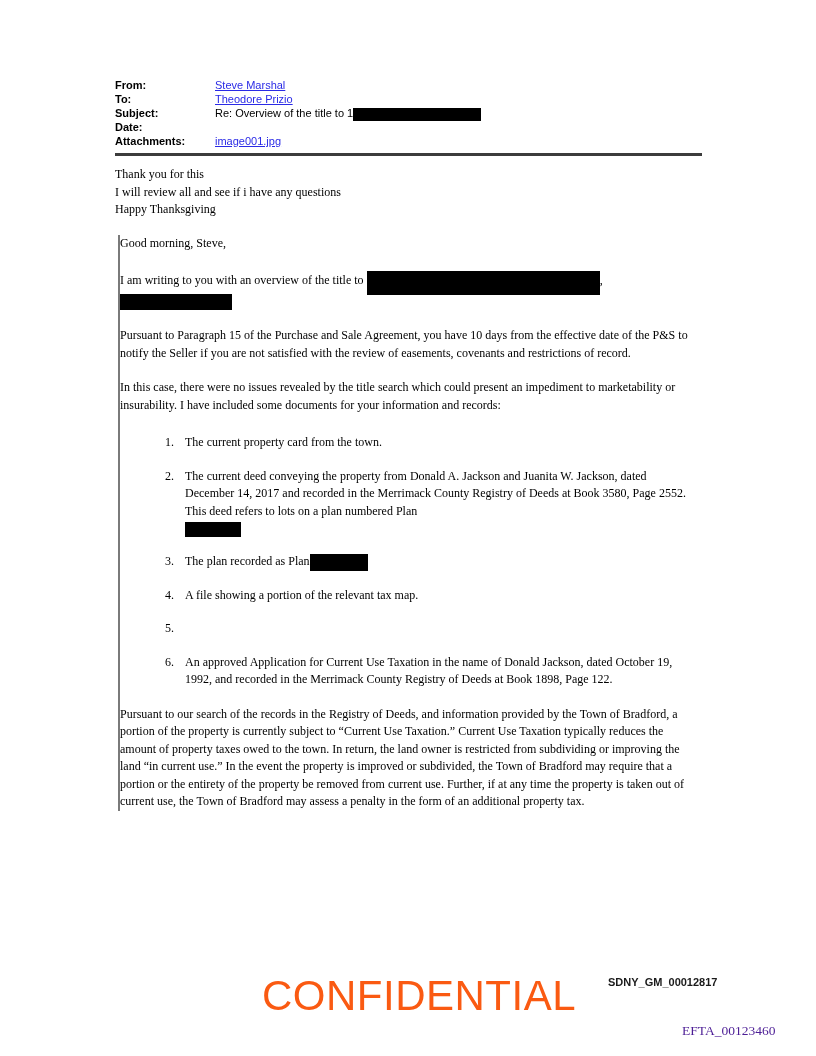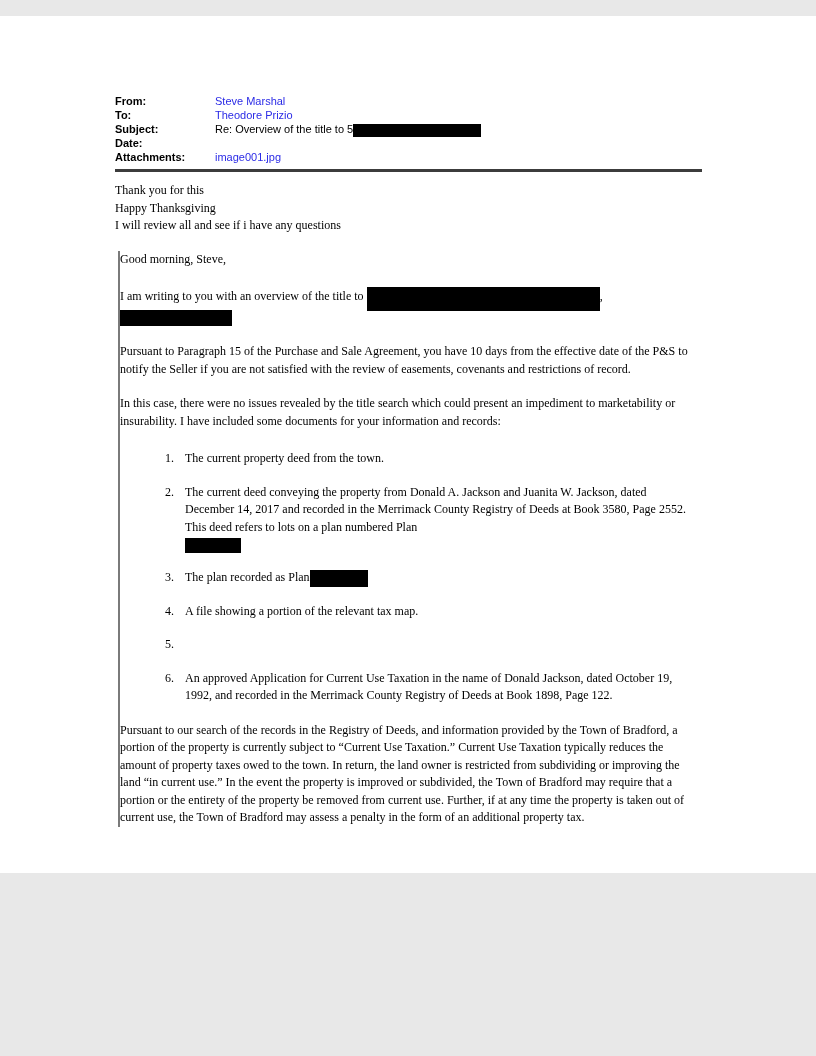--- a/index.html
+++ b/index.html
@@ -1,25 +1,25 @@
 <!DOCTYPE html>
 <html><head>
 <meta charset="utf-8">
 <style>
   html,body{margin:0;padding:0;}
   body{background:#e8e8e8;font-family:"Liberation Serif","DejaVu Serif",serif;}
-  .page{position:relative;width:816px;height:857px;background:#fff;margin:16px auto;overflow:hidden;}
+  .page{position:relative;width:816px;height:1056px;background:#fff;margin:0 auto;overflow:hidden;}
 
   
   .hdr{position:absolute;left:115px;top:78px;width:590px;
        font-family:"Liberation Sans","DejaVu Sans",sans-serif;font-size:11px;color:#000;}
   .hdr-row{display:flex;line-height:14px;}
   .hdr-label{width:100px;flex:none;font-weight:bold;}
   .hdr-value{flex:1;}
-  .maillink{color:#2a2ae6;cursor:pointer;}
+  .maillink{color:#2a2ae6;text-decoration:underline;cursor:pointer;}
   .hdr-rule{position:absolute;left:115px;top:153px;width:587px;height:0;
             border-top:3px solid #3c3c3c;}
 
   
   .body-text{position:absolute;left:115px;top:166px;width:590px;
              font-size:12px;line-height:17.5px;color:#000;}
   .intro p{margin:0;}
   .reply-line{margin:17px 0 0 0;}
 
   
@@ -60,52 +60,52 @@
     <div class="hdr-row">
       <span class="hdr-label">From:</span>
       <span class="hdr-value"><span class="maillink">Steve Marshal</span></span>
     </div>
     <div class="hdr-row">
       <span class="hdr-label">To:</span>
       <span class="hdr-value"><span class="maillink">Theodore Prizio</span></span>
     </div>
     <div class="hdr-row">
       <span class="hdr-label">Subject:</span>
-      <span class="hdr-value"><span>Re: Overview of the title to 5</span><span class="redact r-subject"></span></span>
+      <span class="hdr-value"><span>Re: Overview of the title to 1</span><span class="redact r-subject"></span></span>
     </div>
     <div class="hdr-row">
       <span class="hdr-label">Date:</span>
     </div>
     <div class="hdr-row">
       <span class="hdr-label">Attachments:</span>
       <span class="hdr-value"><span class="maillink">image001.jpg</span></span>
     </div>
   </div>
   <div class="hdr-rule"></div>
 
   <div class="body-text">
     <div class="intro">
       <p>Thank you for this</p>
+      <p>I will review all and see if i have any questions</p>
       <p>Happy Thanksgiving</p>
-      <p>I will review all and see if i have any questions</p>
     </div>
 
     <div class="quote">
       <p class="greeting">Good morning, Steve,</p>
 
       <p><span>I am writing to you with an overview of the title to </span><span class="redact r-overview"></span><span>,</span><span class="redact r-overview2"></span></p>
 
       <p>Pursuant to Paragraph 15 of the Purchase and Sale Agreement, you have 10 days from the effective date of the P&amp;S to notify the Seller if you are not satisfied with the review of easements, covenants and restrictions of record.</p>
 
       <p>In this case, there were no issues revealed by the title search which could present an impediment to marketability or insurability. I have included some documents for your information and records:</p>
 
       <div class="olist">
         <div class="li">
           <span class="li-num">1.</span>
-          <span class="li-text">The current property deed from the town.</span>
+          <span class="li-text">The current property card from the town.</span>
         </div>
         <div class="li">
           <span class="li-num">2.</span>
           <span class="li-text"><span>The current deed conveying the property from Donald A. Jackson and Juanita W. Jackson, dated December 14, 2017 and recorded in the Merrimack County Registry of Deeds at Book 3580, Page 2552. This deed refers to lots on a plan numbered Plan</span><span class="redact r-plan2"></span></span>
         </div>
         <div class="li">
           <span class="li-num">3.</span>
           <span class="li-text"><span>The plan recorded as Plan</span><span class="redact r-plan3"></span></span>
         </div>
         <div class="li">

